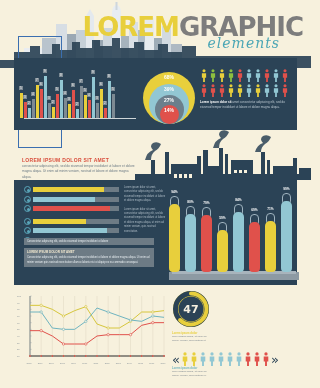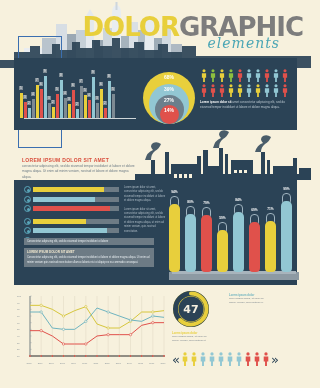--- a/index.html
+++ b/index.html
@@ -77,21 +77,21 @@
   .cyl-cap { position:absolute; left:1px; top:-8px; width:9px; height:12px; border:0.7px solid #9fb3bf; border-radius:4px; }
   .cyl-lab { position:absolute; top:-14px; left:0; width:11px; text-align:center; font-size:3.2px; font-weight:bold; color:#fff; }
   .cyl-plate { position:absolute; left:0; bottom:2px; width:130px; height:8px; background:#8d9aa3; transform:skewX(0deg); }
   .cyl-plate2 { position:absolute; left:3px; bottom:8px; width:124px; height:3px; background:#a8b4bc; }
 
   
   .linechart { position:absolute; left:16px; top:292px; width:150px; height:78px; }
 
   
   .gauges { position:absolute; left:172px; top:290px; width:125px; }
-  .g-row { display:flex; gap:19px; }
+  .g-row { display:flex; gap:19px;flex-direction:column; }
   .gauge { width:38px; }
   .g-circle { width:38px; height:38px; position:relative; }
   .g-num { position:absolute; left:0; top:0; width:38px; height:38px; display:flex; align-items:center; justify-content:center; font-size:11px; font-weight:bold; color:#f4efe0; font-family:"DejaVu Sans", sans-serif; }
   .g-head { font-size:2.8px; font-weight:bold; margin-top:3px; }
   .g-body { font-size:2.5px; color:#7b858c; line-height:1.7; }
 
   .ppl-bottom { position:absolute; left:172px; top:352px; width:125px; display:flex; align-items:center; gap:1px; }
   .chev { color:#2b4356; font-size:13px; line-height:1; font-family:"DejaVu Sans", sans-serif; }
 </style>
 </head>
@@ -119,21 +119,21 @@
     <rect x="154" y="38" width="8" height="30" fill="#9fadb8"></rect>
     <rect x="162" y="26" width="9" height="42" fill="#d2dae1"></rect>
     <rect x="171" y="44" width="11" height="24" fill="#aeb9c3"></rect>
     <g fill="#2b4356" opacity="0.92">
       <path d="M0,60 L14,60 L14,52 L30,52 L30,46 L40,46 L40,54 L52,54 L52,44 L60,44 L60,50 L72,50 L72,42 L80,42 L80,48 L92,48 L92,40 L100,40 L100,46 L112,46 L112,38 L120,38 L120,48 L134,48 L134,42 L144,42 L144,50 L158,50 L158,44 L168,44 L168,52 L182,52 L182,46 L196,46 L196,56 L311,56 L311,68 L0,68 Z"></path>
     </g>
   </svg>
 
   <div class="title-wrap">
     <div class="title-main">
-      <span class="t-info">DOLOR</span><span class="t-graphic">GRAPHIC</span>
+      <span class="t-info">LOREM</span><span class="t-graphic">GRAPHIC</span>
     </div>
     <div class="title-sub">elements</div>
   </div>
 
   <div class="deco-frame"></div>
 
   <div class="panel1">
     <div class="barchart-top">
       <div class="bt-row" id="topBars">
           <div class="bt-bar" style="height: 25.3px; background: rgb(232, 207, 60);">

